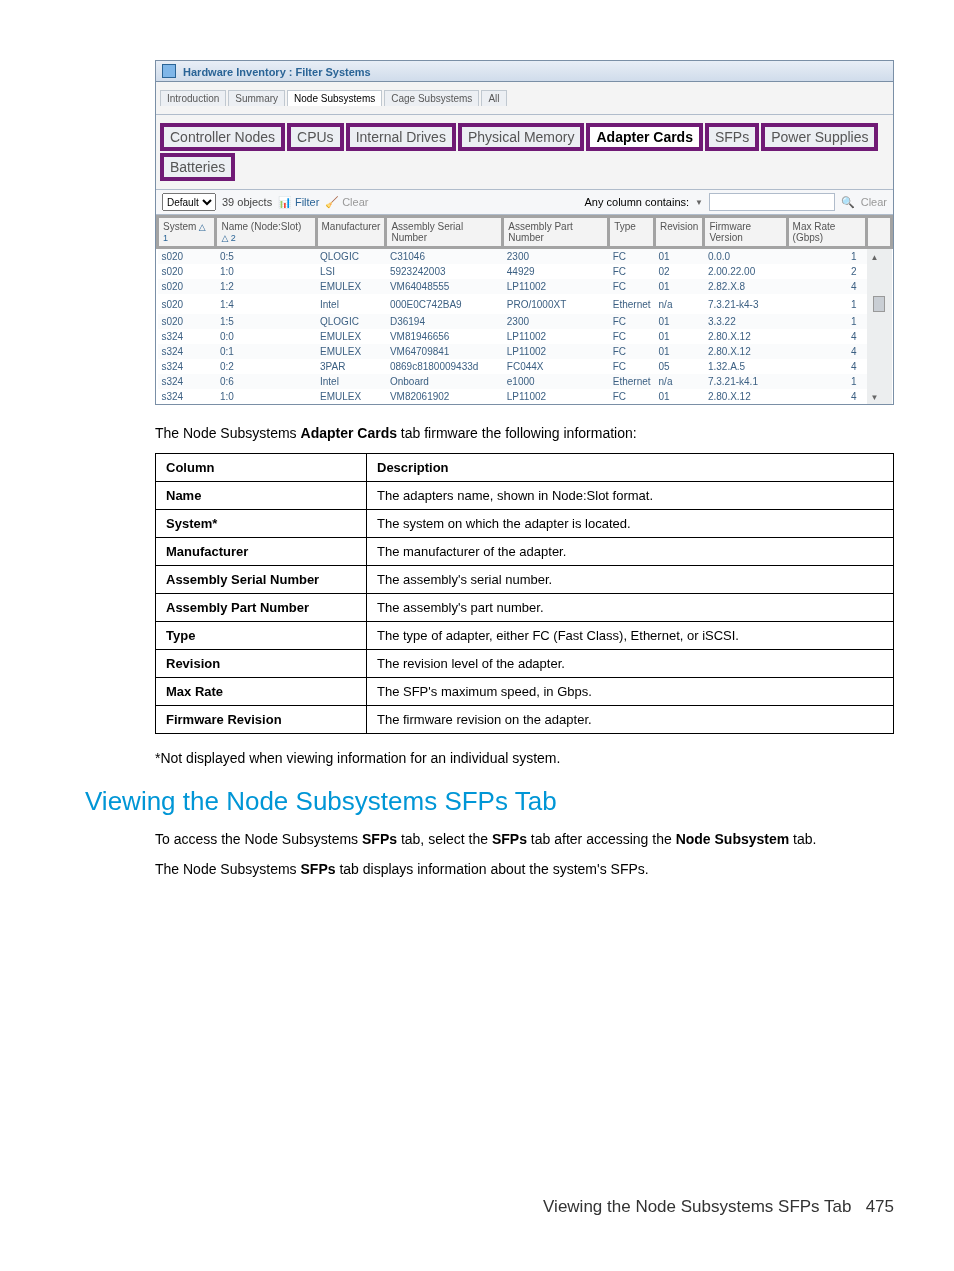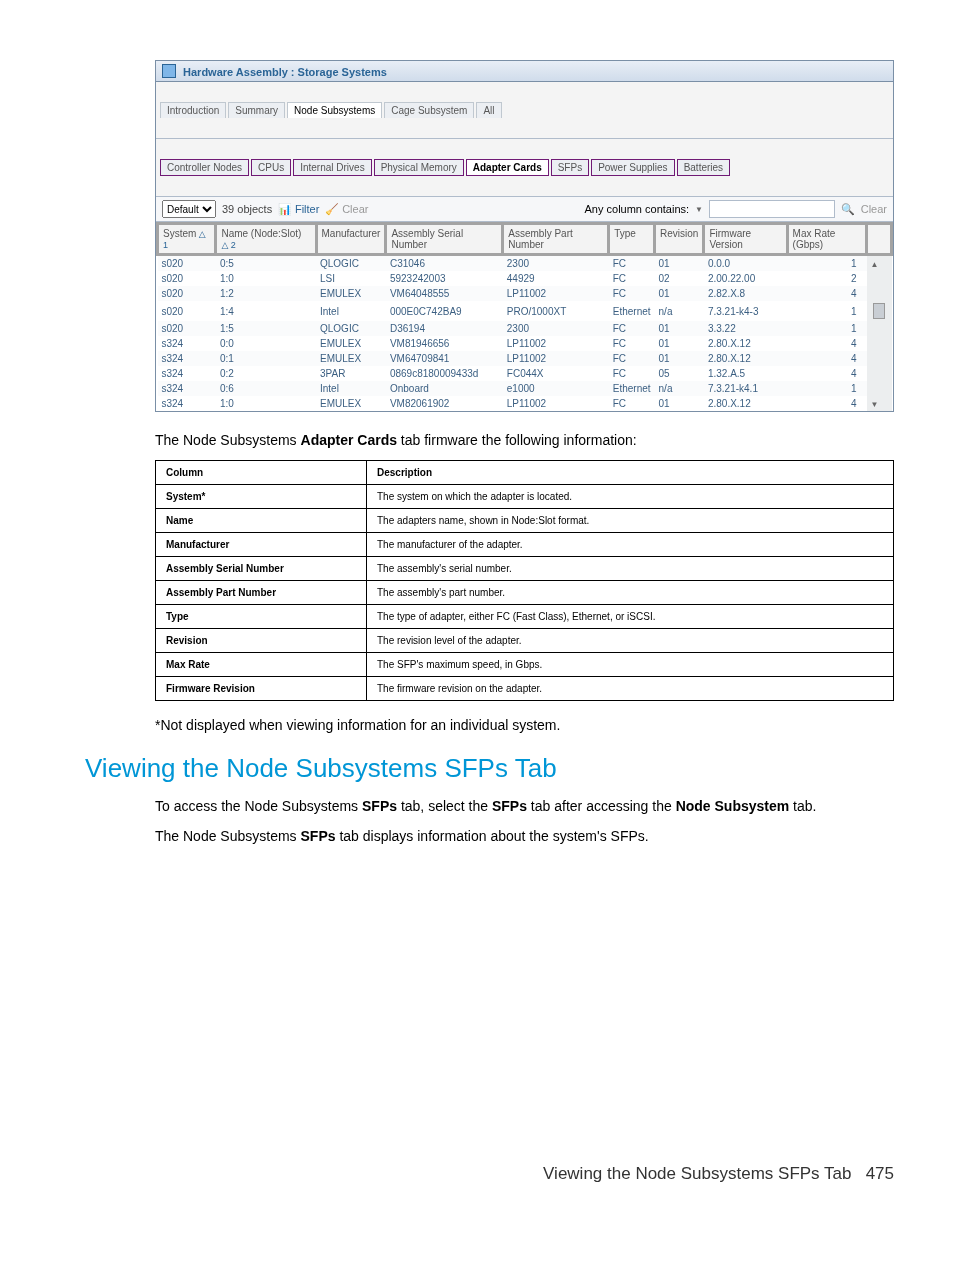--- a/index.html
+++ b/index.html
@@ -35,43 +35,43 @@
     width: 12px; height: 12px;
     background: #7fb6e8;
     border: 1px solid #2a6496;
     margin-right: 4px;
     vertical-align: -2px;
   }
   .tabrow, .subtabrow {
     display: flex;
     align-items: center;
     gap: 2px;
-    padding: 20px 4px;
+    padding: 8px 4px;
     border-bottom: 1px solid #b0bccb;
     flex-wrap: wrap;
   }
   .tab {
     padding: 2px 6px;
     color: #585858;
     background: #eceff3;
     border: 1px solid #c0c8d0;
     border-bottom: none;
     font-size: 10px;
   }
   .tab.active {
     background: #fff;
     color: #000;
     font-weight: 500;
   }
   .subtab {
     padding: 2px 6px;
     color: #555;
-    font-size: 10px;
+    font-size: 14px;
     background: #eceff3;
-    border: 1px solid #701a75;
+    border: 4px solid #701a75;
   }
   .subtab.active {
     font-weight: bold;
     color: #000;
     background: #fff;
   }
   .toolbar {
     display: flex;
     align-items: center;
     padding: 3px 6px;
@@ -126,21 +126,21 @@
   table.desc {
     border-collapse: collapse;
     width: 100%;
     margin-bottom: 16px;
   }
   table.desc th, table.desc td {
     border: 1px solid #000;
     padding: 6px 10px;
     text-align: left;
     vertical-align: top;
-    font-size: 10px;
+    font-size: 13px;
   }
   table.desc th {
     font-weight: bold;
     background: #fff;
   }
   table.desc td.col1 { font-weight: bold; width: 190px; }
   .foot { margin: 6px 0 20px; }
   h2.section {
     color: #0096d6;
     font-weight: normal;
@@ -155,28 +155,28 @@
   }
 </style>
 </head>
 <body>
 
 <div class="page">
 
   <div class="win">
     <div class="win-title">
       <span class="ico"></span>
-      <span>Hardware Assembly : Storage Systems</span>
+      <span>Hardware Inventory : Filter Systems</span>
     </div>
 
     <div class="tabrow" id="tabrow">
         <span class="tab">Introduction</span>
         <span class="tab">Summary</span>
         <span class="tab active">Node Subsystems</span>
-        <span class="tab">Cage Subsystem</span>
+        <span class="tab">Cage Subsystems</span>
         <span class="tab">All</span>
       </div>
     <div class="subtabrow" id="subtabrow">
         <span class="subtab">Controller Nodes</span>
         <span class="subtab">CPUs</span>
         <span class="subtab">Internal Drives</span>
         <span class="subtab">Physical Memory</span>
         <span class="subtab active">Adapter Cards</span>
         <span class="subtab">SFPs</span>
         <span class="subtab">Power Supplies</span>
@@ -353,26 +353,26 @@
 
     <table class="desc">
       <thead>
         <tr>
           <th>Column</th>
           <th>Description</th>
         </tr>
       </thead>
       <tbody id="descbody">
           <tr>
+            <td class="col1">Name</td>
+            <td>The adapters name, shown in Node:Slot format.</td>
+          </tr>
+          <tr>
             <td class="col1">System*</td>
             <td>The system on which the adapter is located.</td>
-          </tr>
-          <tr>
-            <td class="col1">Name</td>
-            <td>The adapters name, shown in Node:Slot format.</td>
           </tr>
           <tr>
             <td class="col1">Manufacturer</td>
             <td>The manufacturer of the adapter.</td>
           </tr>
           <tr>
             <td class="col1">Assembly Serial Number</td>
             <td>The assembly's serial number.</td>
           </tr>
           <tr>

